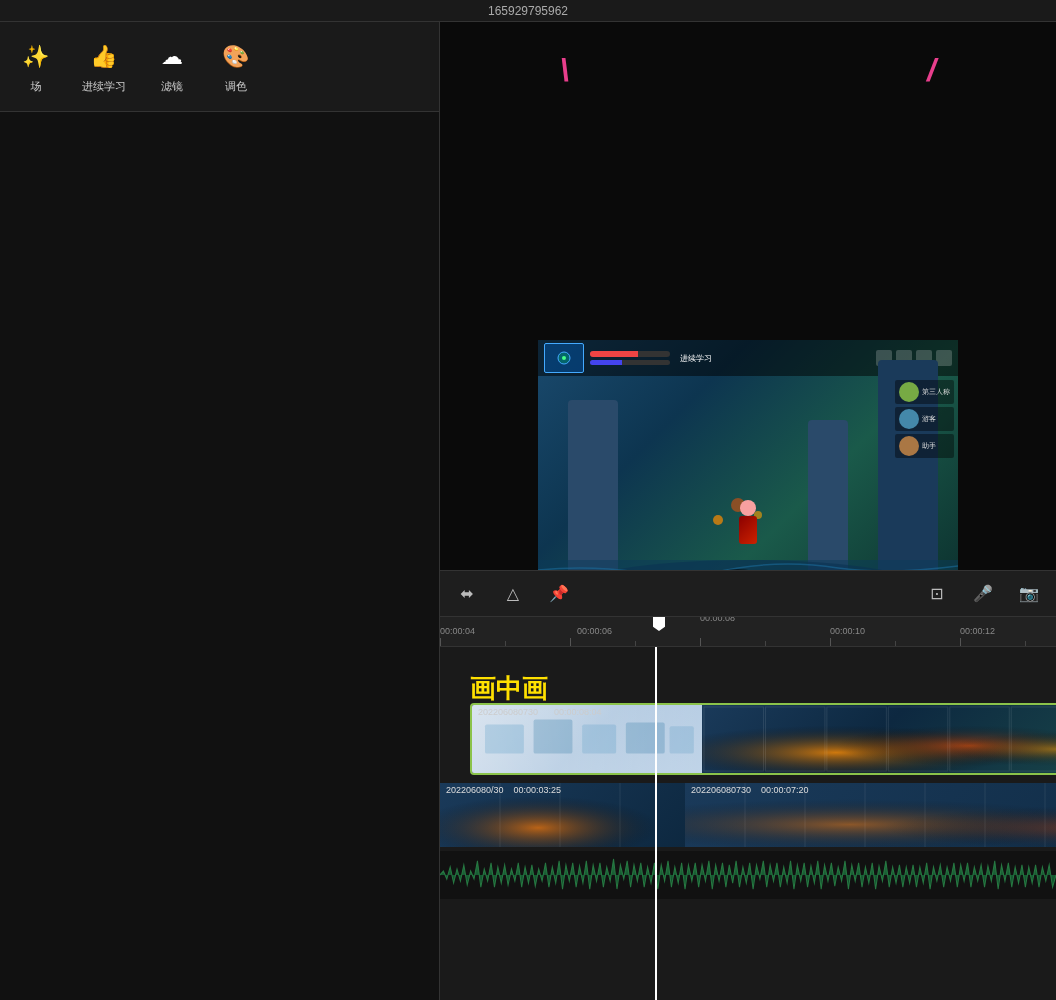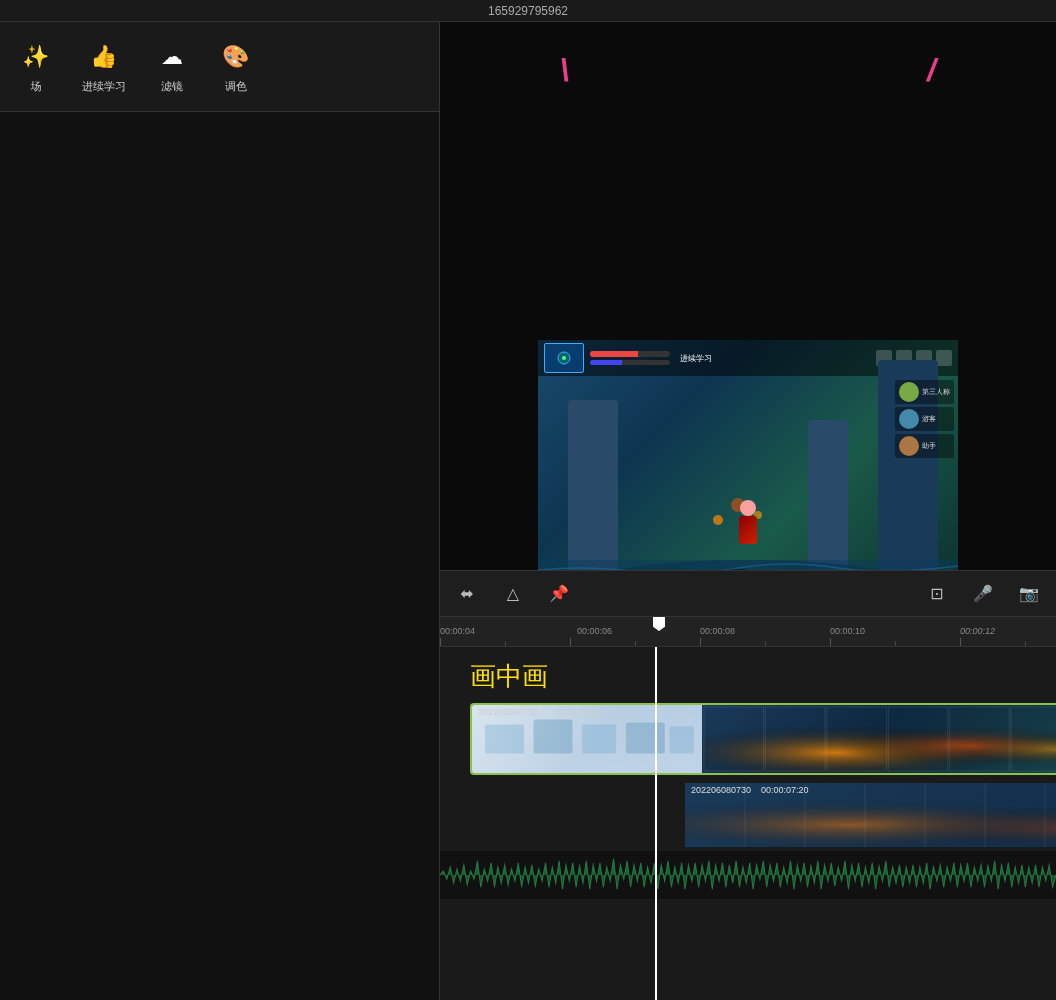--- a/index.html
+++ b/index.html
@@ -348,25 +348,25 @@
       flex: 1;
       overflow-y: auto;
       overflow-x: hidden;
       position: relative;
       background: #1a1a1a;
     }
 
     
     .pip-label {
       position: absolute;
-      top: 12px;
+      top: 24px;
       left: 30px;
       color: #ffe000;
       font-size: 26px;
-      font-weight: normal;
+      font-weight: bold;
     }
 
     
     #pip-track {
       position: absolute;
       top: 60px;
       left: 30px;
       height: 72px;
       width: 680px;
       border: 2px solid #8bc34a;
@@ -578,23 +578,23 @@
         <div class="tl-tool">⊡</div>
         <div class="tl-tool">🎤</div>
         <div class="tl-tool">📷</div>
       </div>
 
       <div id="timeline-ruler">
         <div style="position:absolute;top:0;left:0;right:0;height:100%;background:#222;">
 
           <span style="position:absolute;left:0px;bottom:10px;font-size:9px;color:#888;">00:00:04</span>
           <span style="position:absolute;left:137px;bottom:10px;font-size:9px;color:#888;">00:00:06</span>
-          <span style="position:absolute;left:260px;bottom:10px;font-size:9px;color:#888;">00:00:08</span>
+          <span style="position:absolute;left:260px;bottom:23px;font-size:9px;color:#888;">00:00:08</span>
           <span style="position:absolute;left:390px;bottom:10px;font-size:9px;color:#888;">00:00:10</span>
-          <span style="position:absolute;left:520px;bottom:10px;font-size:9px;color:#888;font-style:italic;">00:00:12</span>
+          <span style="position:absolute;left:520px;bottom:10px;font-size:9px;color:#888;">00:00:12</span>
 
           <div style="position:absolute;left:0;bottom:0;width:1px;height:8px;background:#555;"></div>
           <div style="position:absolute;left:130px;bottom:0;width:1px;height:8px;background:#555;"></div>
           <div style="position:absolute;left:260px;bottom:0;width:1px;height:8px;background:#555;"></div>
           <div style="position:absolute;left:390px;bottom:0;width:1px;height:8px;background:#555;"></div>
           <div style="position:absolute;left:520px;bottom:0;width:1px;height:8px;background:#555;"></div>
 
           <div style="position:absolute;left:65px;bottom:0;width:1px;height:5px;background:#444;"></div>
           <div style="position:absolute;left:195px;bottom:0;width:1px;height:5px;background:#444;"></div>
           <div style="position:absolute;left:325px;bottom:0;width:1px;height:5px;background:#444;"></div>
@@ -655,20 +655,38 @@
                   <rect x="188" y="2" width="60" height="66" fill="none" stroke="rgba(255,255,255,0.1)" stroke-width="1"></rect>
                   <rect x="250" y="2" width="60" height="66" fill="none" stroke="rgba(255,255,255,0.1)" stroke-width="1"></rect>
                   <rect x="312" y="2" width="60" height="66" fill="none" stroke="rgba(255,255,255,0.1)" stroke-width="1"></rect>
                   <rect x="374" y="2" width="74" height="66" fill="none" stroke="rgba(255,255,255,0.1)" stroke-width="1"></rect>
                 </svg>
               </div>
             </div>
           </div>
         </div>
 
+        <div style="position:absolute;top:136px;left:0;width:245px;height:64px;
+                    background:linear-gradient(135deg,#1a3a5a,#0d2840);overflow:hidden;">
+          <div class="seg-info">
+            <span>202206080/30</span>
+            <span>00:00:03:25</span>
+          </div>
+          <svg width="100%" height="100%" style="position:absolute;top:0;left:0;" viewBox="0 0 245 64" preserveAspectRatio="none">
+            <radialGradient id="mfire1" cx="40%" cy="70%" r="50%">
+              <stop offset="0%" stop-color="rgba(255,120,0,0.7)"></stop>
+              <stop offset="100%" stop-color="transparent"></stop>
+            </radialGradient>
+            <rect x="0" y="0" width="245" height="64" fill="url(#mfire1)"></rect>
+
+            <line x1="60" y1="0" x2="60" y2="64" stroke="rgba(255,255,255,0.08)" stroke-width="1"></line>
+            <line x1="120" y1="0" x2="120" y2="64" stroke="rgba(255,255,255,0.08)" stroke-width="1"></line>
+            <line x1="180" y1="0" x2="180" y2="64" stroke="rgba(255,255,255,0.08)" stroke-width="1"></line>
+          </svg>
+        </div>
 
         <div style="position:absolute;top:136px;left:245px;width:660px;height:64px;
                     background:linear-gradient(135deg,#1a3a5a,#0d2840);overflow:hidden;">
           <div class="seg-info">
             <span>202206080730</span>
             <span>00:00:07:20</span>
           </div>
           <svg width="100%" height="100%" style="position:absolute;top:0;left:0;" viewBox="0 0 660 64" preserveAspectRatio="none">
             <radialGradient id="mfire2" cx="25%" cy="65%" r="40%">
               <stop offset="0%" stop-color="rgba(255,120,0,0.5)"></stop>

